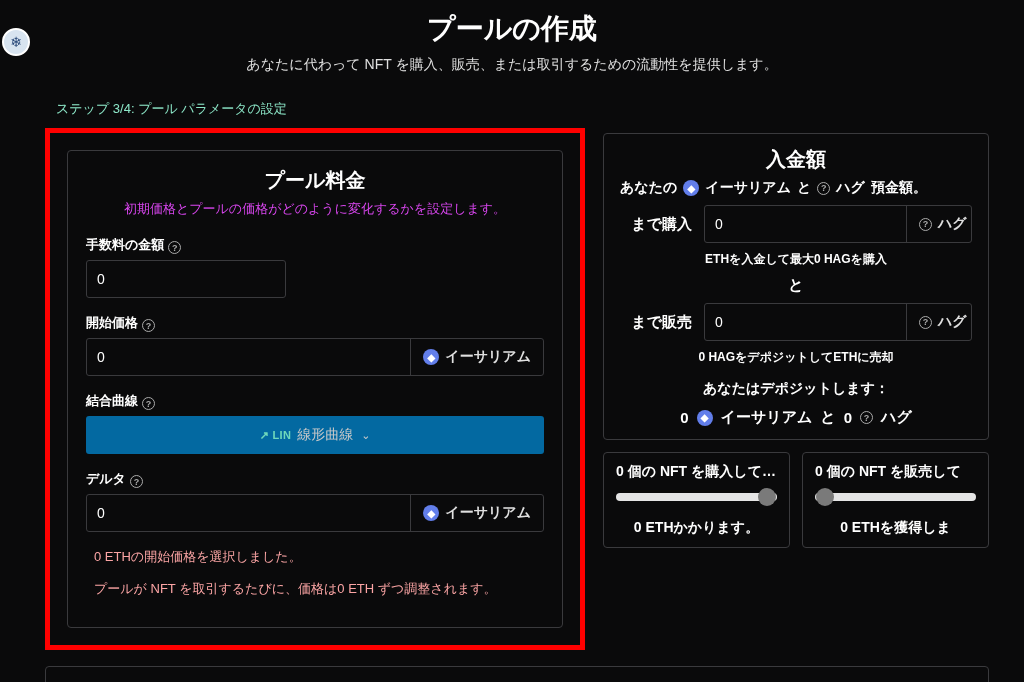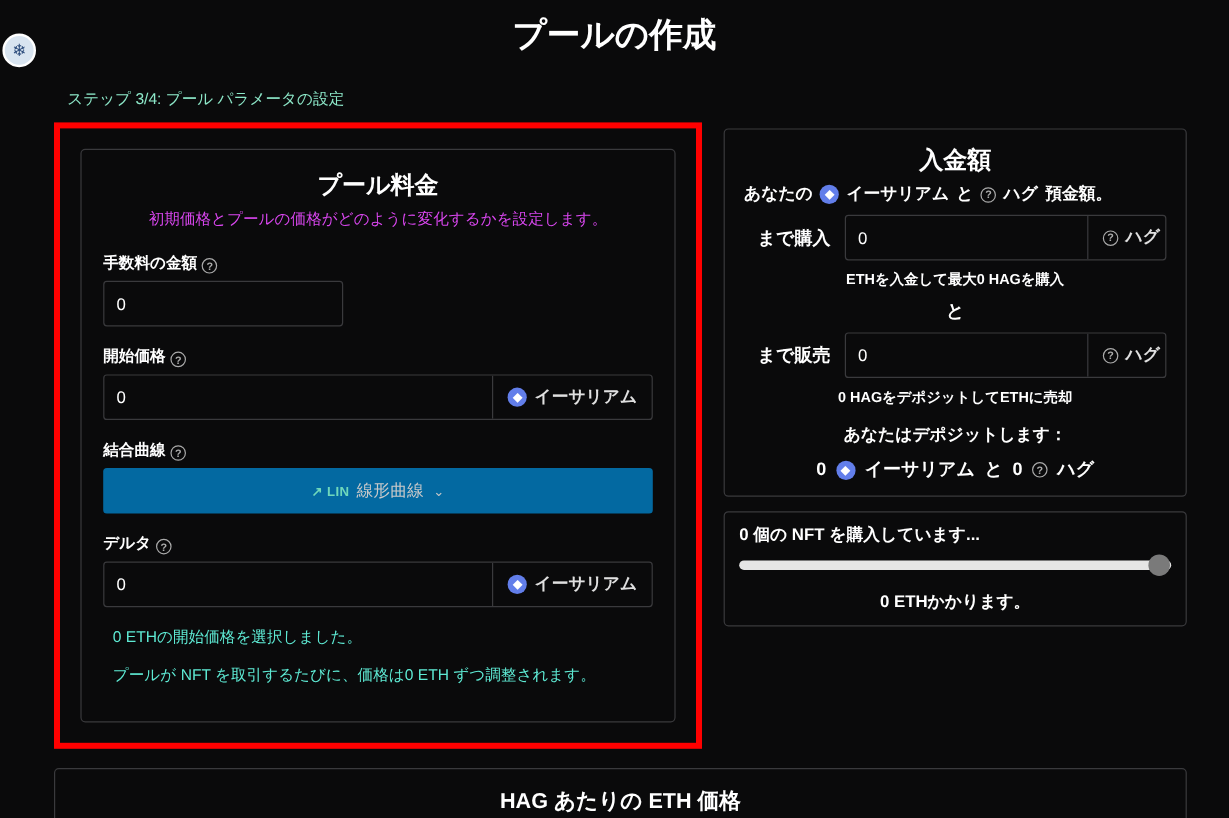--- a/index.html
+++ b/index.html
@@ -155,21 +155,21 @@
     display: flex;
     align-items: center;
     justify-content: center;
     gap: 6px;
     color: #c9c9c9;
     font-size: 14px;
     cursor: pointer;
   }
   .dropdown .lin { color: #6fd8bb; font-weight: 600; font-size: 11px; letter-spacing: 0.3px; }
   .dropdown .chev { font-size: 11px; margin-left: 2px; }
-  .info-text { font-size: 13px; color: #5eead4; margin: 10px 8px 0; }
+  .info-text { font-size: 13px; color: #fca5a5; margin: 10px 8px 0; }
   .info-text + .info-text { margin-top: 14px; }
   .deposit-line {
     display: flex;
     align-items: center;
     justify-content: flex-start;
     gap: 6px;
     font-size: 14px;
     font-weight: 700;
     margin-bottom: 6px;
   }
@@ -229,20 +229,21 @@
   }
   .price-title { text-align: center; font-size: 18px; font-weight: 700; }
 </style>
 </head>
 <body>
 
 <div class="avatar">❄</div>
 
 <div class="page-header">
   <div class="page-title">プールの作成</div>
+  <div class="page-subtitle">あなたに代わって NFT を購入、販売、または取引するための流動性を提供します。</div>
 </div>
 
 <div class="step-label">ステップ 3/4: プール パラメータの設定</div>
 
 <div class="content-row">
 
   <div class="panel-left">
     <div class="panel-left-inner">
       <div class="section-title">プール料金</div>
       <div class="section-desc">初期価格とプールの価格がどのように変化するかを設定します。</div>
@@ -355,19 +356,26 @@
     </div>
 
     <div class="twin-cards">
       <div class="mini">
         <div class="mini-title">0 個の NFT を購入しています...</div>
         <div class="slider-track right">
           <div class="thumb"></div>
         </div>
         <div class="mini-bottom">0 ETHかかります。</div>
       </div>
+      <div class="mini">
+        <div class="mini-title">0 個の NFT を販売して</div>
+        <div class="slider-track left">
+          <div class="thumb"></div>
+        </div>
+        <div class="mini-bottom">0 ETHを獲得しま</div>
+      </div>
     </div>
   </div>
 </div>
 
 <div class="price-card">
   <div class="price-title">HAG あたりの ETH 価格</div>
 </div>
 
 </body></html>

